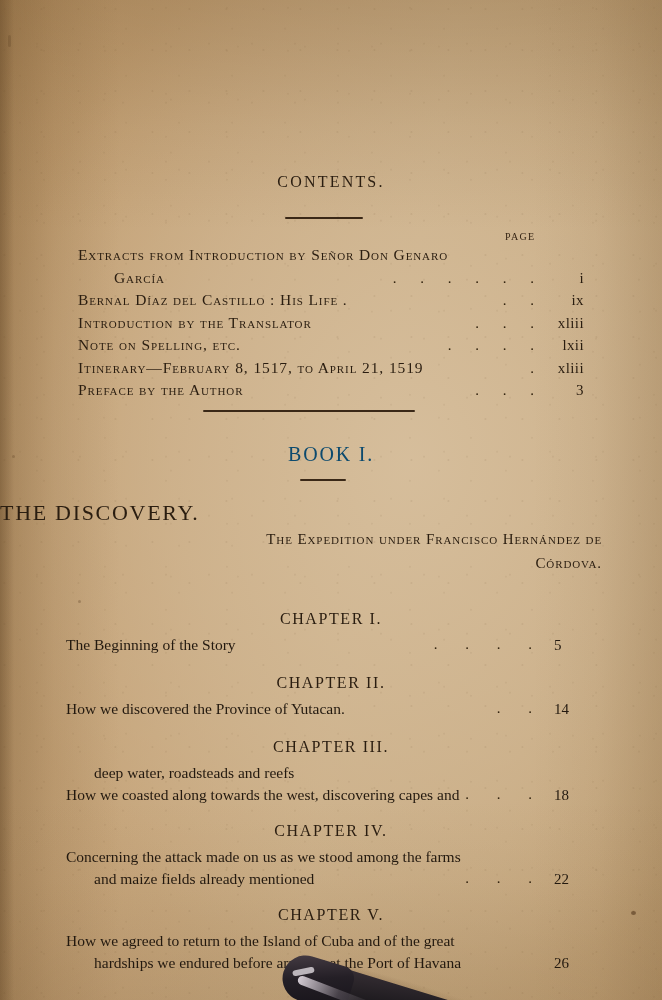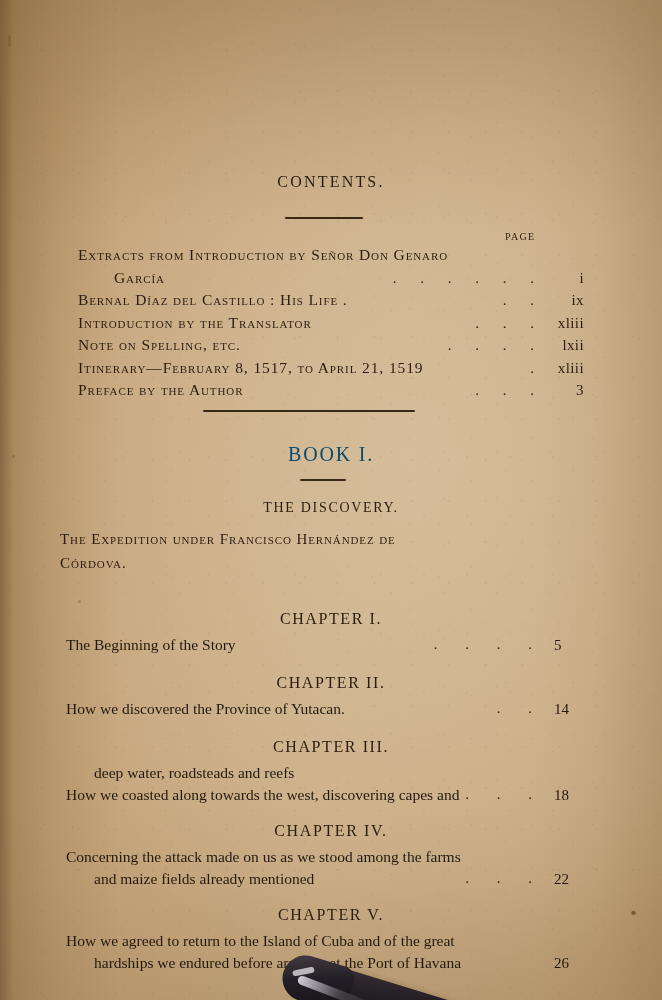--- a/index.html
+++ b/index.html
@@ -166,30 +166,29 @@
     top: 443px;
     text-align: center;
     font-size: 20px;
     letter-spacing: 1.8px;
     color: #0c4a6e;
   }
   .section-title {
     position: absolute;
     left: 0; right: 0;
     top: 500px;
-    text-align: center;
-    font-size: 14px;
+    font-size: 22px;
     letter-spacing: 1.7px;
     color: #2a1d10;
   }
   .section-sub {
     position: absolute;
     left: 60px; right: 60px;
     top: 527px;
-    text-align: left;
+    text-align: right;
     font-size: 15px;
     letter-spacing: 0.9px;
     line-height: 24px;
     font-variant: small-caps;
     color: #2a1d10;
   }
 
   
   .chapters {
     position: absolute;

